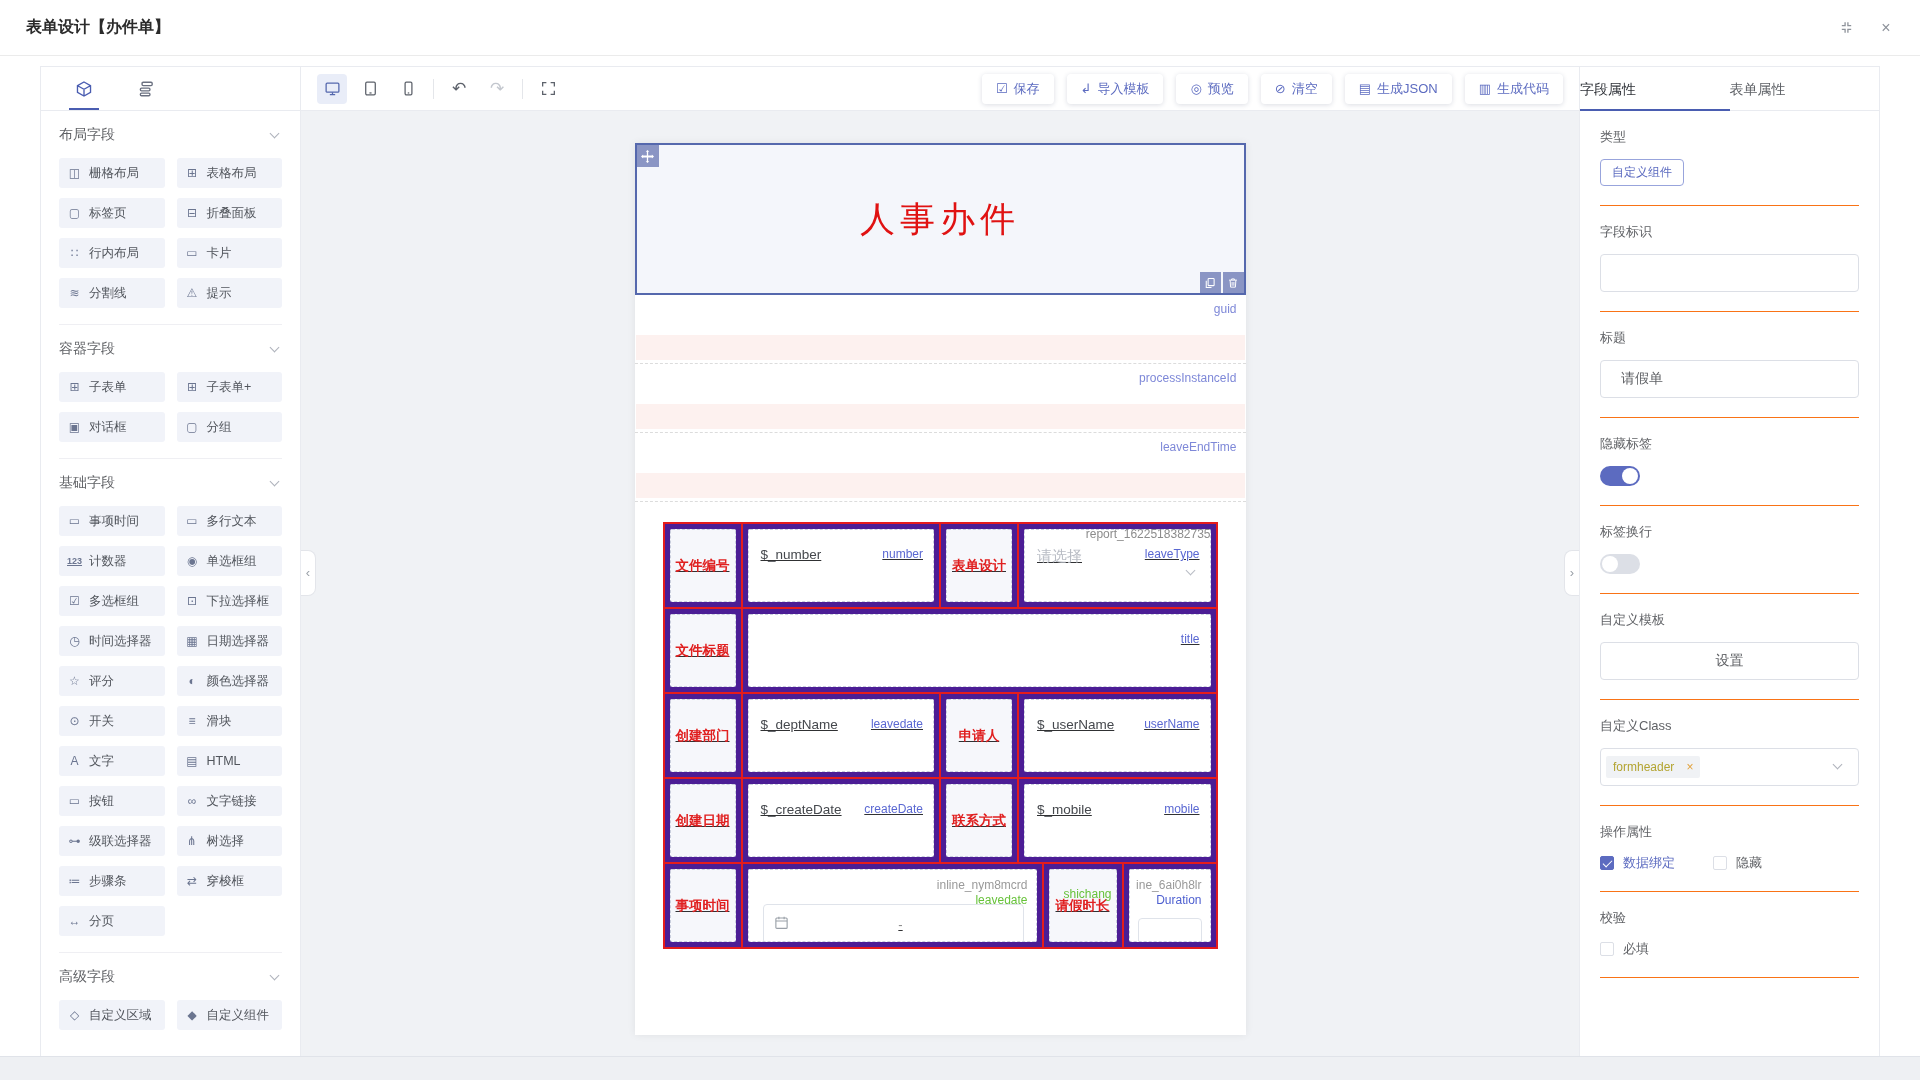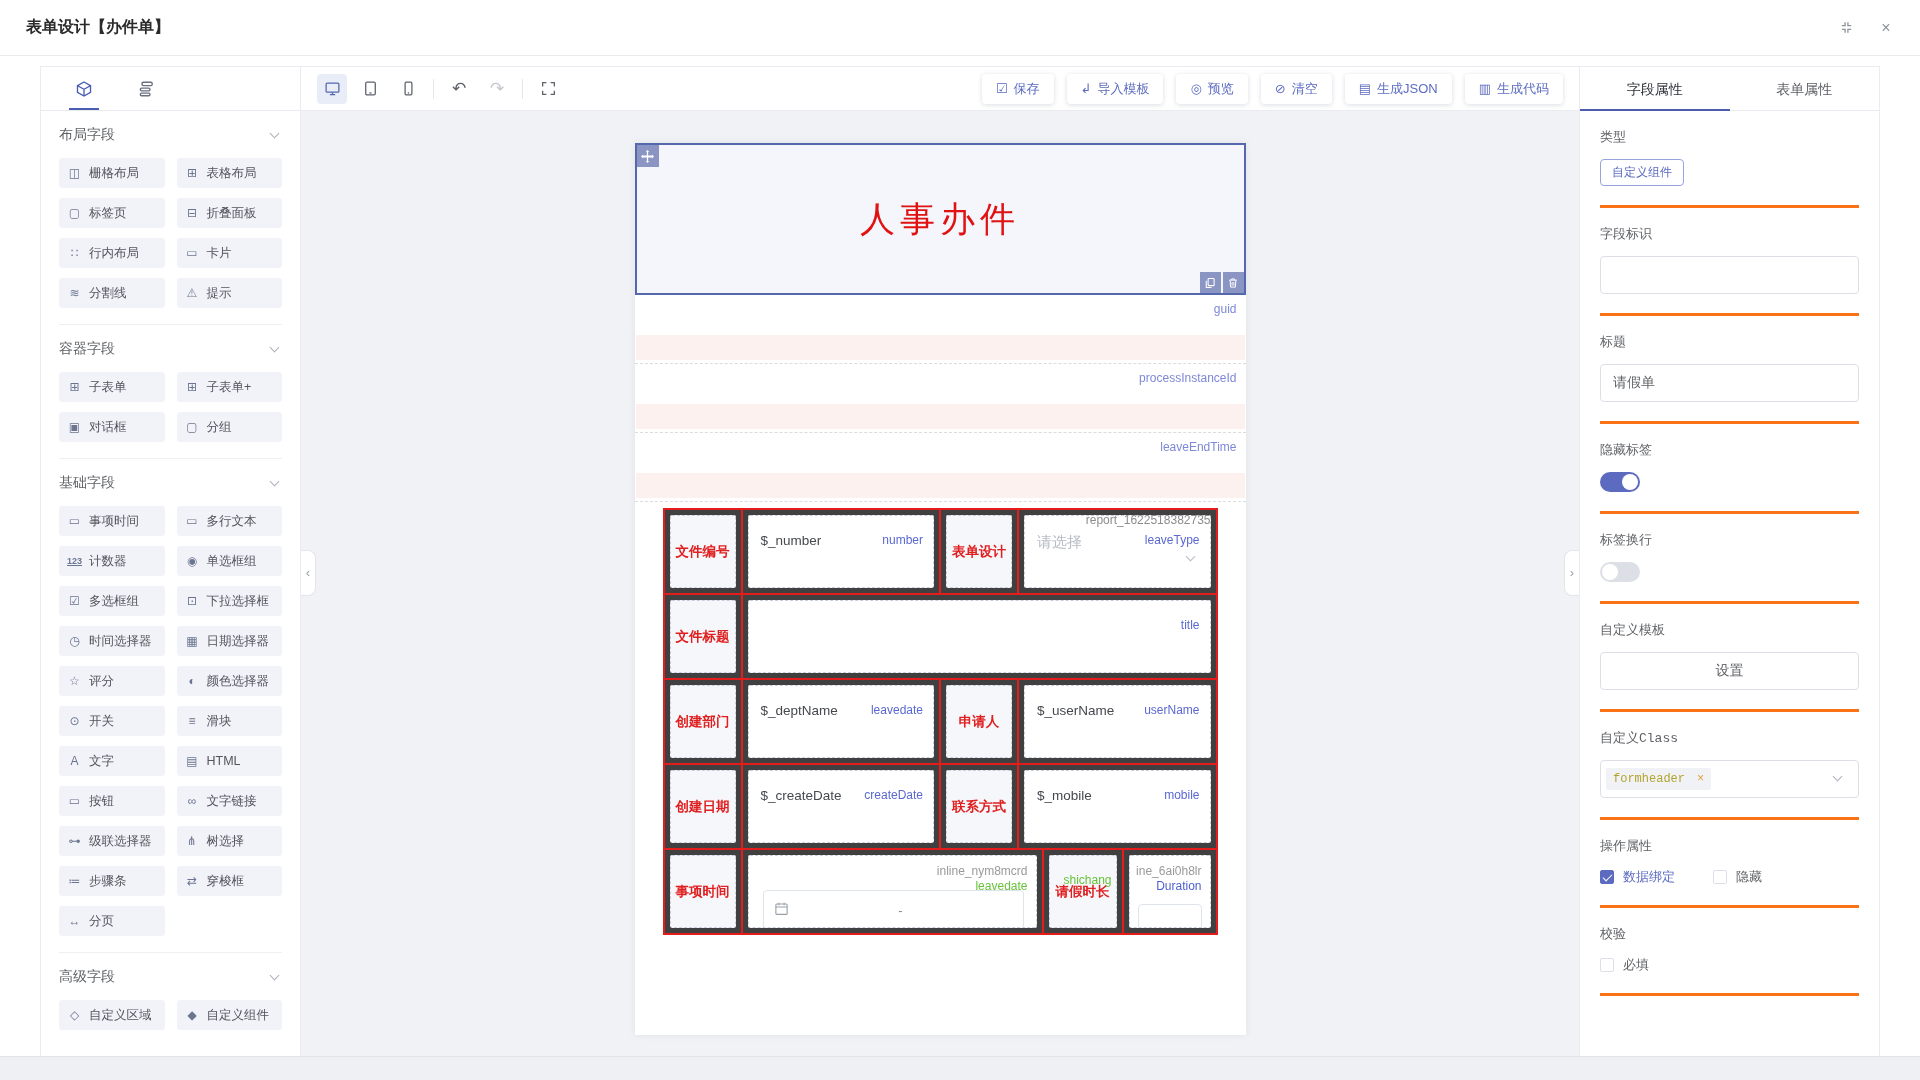--- a/index.html
+++ b/index.html
@@ -74,21 +74,21 @@
   .block-actions svg { width:12px; height:12px; }
 
   
   .hidden-fields { }
   .hf-unit { border-bottom:1px dashed #dcdcdc; padding-bottom:3px; }
   .hf-label-row { height:40px; position:relative; background:#fff; }
   .hf-label-row .hf-tag { position:absolute; top:7px; right:9px; color:#7e88d8; font-size:12px; }
   .hf-strip { height:25px; background:#fdf1ef; margin:0 1px; }
 
   
-  .red-table { margin:6px 28px 0; border:2px solid #e51c1c; border-bottom:none; position:relative; background:#404040; }
+  .red-table { margin:20px 28px 0; border:2px solid #e51c1c; border-bottom:none; position:relative; background:#4c1d95;text-decoration:underline; }
   .report-tag { position:absolute; top:3px; right:5px; color:#8c8c8c; font-size:12px; z-index:3; }
   .t-row { display:flex; height:85px; border-bottom:2px solid #e51c1c; }
   .t-cell { border-right:2px solid #e51c1c; padding:5px; min-width:0; }
   .t-cell:last-child { border-right:none; }
   .t-cell.lab { width:78px; flex:none; }
   .t-cell.lab2 { width:80px; flex:none; }
   .t-cell.fld { flex:1; }
   .t-cell.dur { width:92px; flex:none; }
   .cell-inner { height:100%; border:1px dashed #c9cedd; border-radius:2px; position:relative; background:#fff; overflow:hidden; }
   .cell-inner.labbg { background:#f6f7fb; display:flex; align-items:center; justify-content:center; }
@@ -114,29 +114,29 @@
   
   .edge-handle { position:absolute; top:50%; margin-top:-24px; width:15px; height:46px; background:#fff;
     border:1px solid #e3e5ea; display:flex; align-items:center; justify-content:center;
     color:#9aa0a8; font-size:13px; cursor:pointer; z-index:5; }
   .edge-handle.left { left:0; border-left:none; border-radius:0 8px 8px 0; }
   .edge-handle.right { right:0; border-right:none; border-radius:8px 0 0 8px; }
 
   
   .props { width:300px; border-left:1px solid #e9ebf0; background:#fff; display:flex; flex-direction:column; }
   .props-tabs { height:44px; border-bottom:1px solid #e9ebf0; display:flex; flex:none; }
-  .ptab { flex:1; text-align:center; line-height:44px; font-size:14px; color:#5e6166; cursor:pointer; position:relative; }
+  .ptab { flex:1; line-height:44px; font-size:14px; color:#5e6166; cursor:pointer; position:relative; }
   .ptab.active { color:#2f3238; }
   .ptab.active::after { content:""; position:absolute; left:0; right:0; bottom:-1px; height:2px; background:#4a5db1; }
   .props-body { padding:0 20px; overflow:hidden; flex:1; }
-  .pgroup { padding:17px 0 19px; border-bottom:3px solid #f97316;font-family:Liberation Mono, monospace; }
+  .pgroup { padding:17px 0 19px; border-bottom:1px solid #f97316; }
   .plabel { display:block; font-size:13px; color:#606266; margin-bottom:13px; }
   .type-chip { display:inline-block; border:1px solid #98a4dc; color:#5c6bc0; font-size:12px;
     padding:4px 11px; border-radius:4px; background:#fff; cursor:pointer; }
-  .pinput { width:100%; height:38px; border:1px solid #dcdfe6; border-radius:4px; padding:0 12px;
+  .pinput { width:100%; height:38px; border:1px solid #dcdfe6; border-radius:4px; padding:0 20px;
     font-size:14px; color:#606266; outline:none; background:#fff; font-family:inherit; }
   .toggle { width:40px; height:20px; border-radius:10px; background:#dcdfe6; position:relative; cursor:pointer; }
   .toggle::after { content:""; position:absolute; top:2px; left:2px; width:16px; height:16px; border-radius:50%; background:#fff; }
   .toggle.on { background:#5c6bc0; }
   .toggle.on::after { left:22px; }
   .btn-plain { width:100%; height:38px; border:1px solid #dcdfe6; border-radius:4px; background:#fff;
     color:#606266; font-size:14px; cursor:pointer; font-family:inherit; }
   .class-select { min-height:38px; border:1px solid #dcdfe6; border-radius:4px; position:relative;
     padding:4px 30px 4px 5px; display:flex; align-items:center; gap:4px; cursor:pointer; }
   .class-tag { background:#f0f2f5; border-radius:2px; padding:4px 7px; font-size:12px; color:#b3a431;

